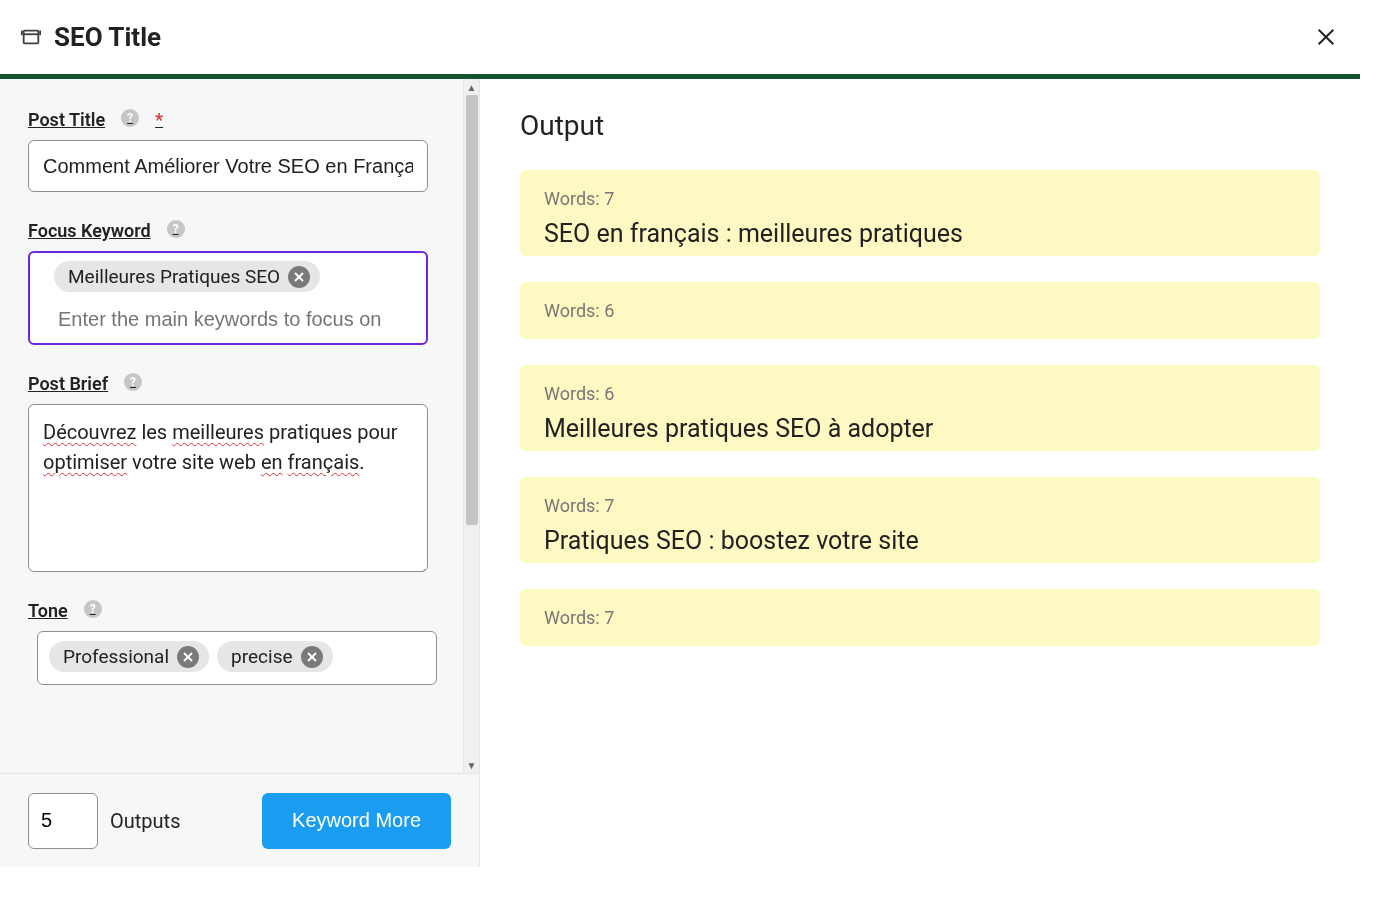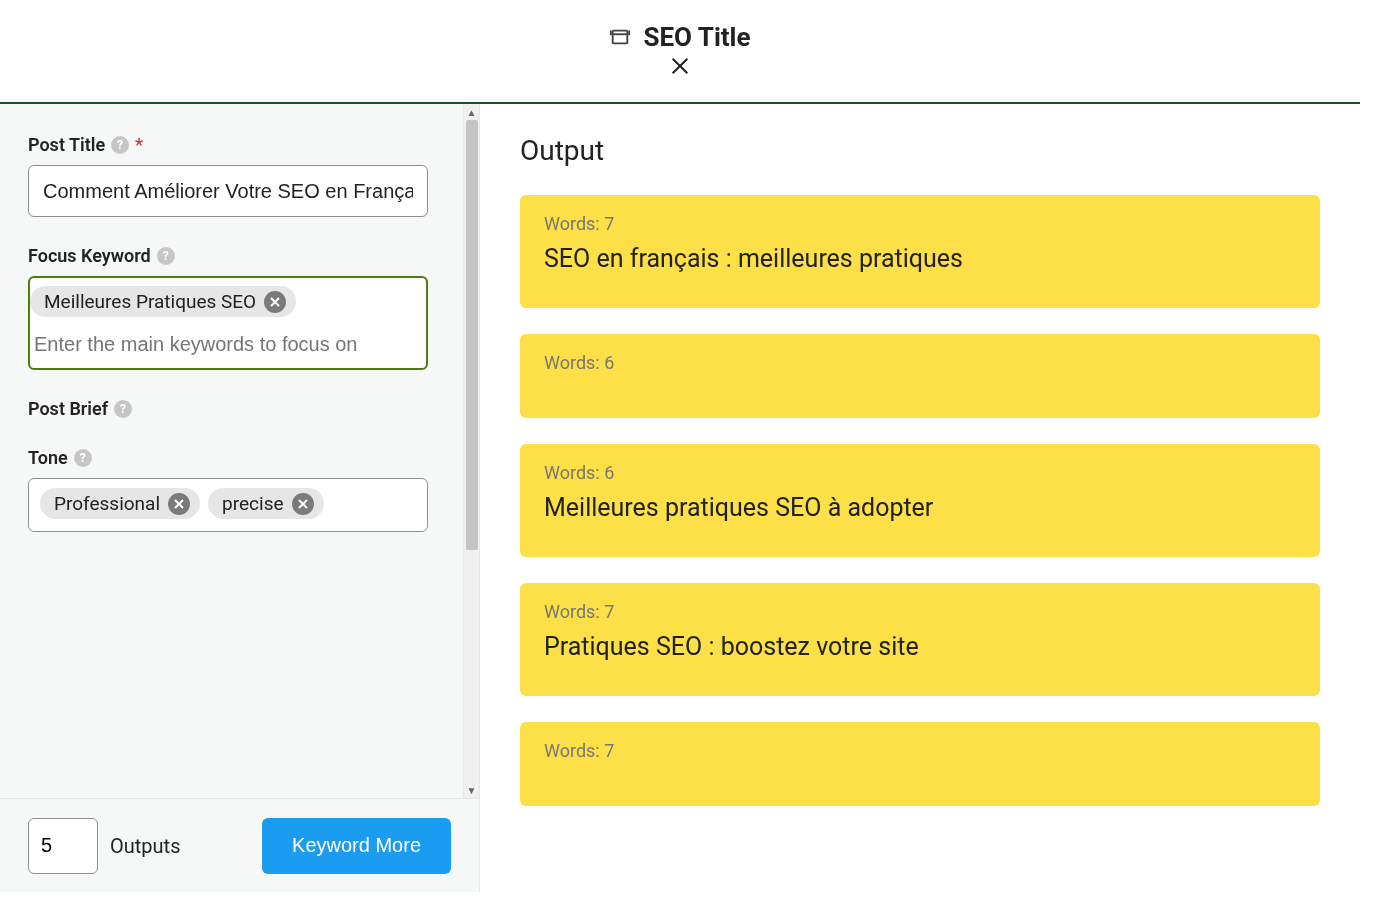--- a/index.html
+++ b/index.html
@@ -16,22 +16,21 @@
     height: 860px;
     margin: 0 0 0 0;
     background: #fff;
     position: relative;
   }
   .modal-header {
     display: flex;
     align-items: center;
     justify-content: space-between;
     padding: 22px 20px 22px 20px;
-    border-bottom: 2px solid #14532d;
-    flex-direction: column;
+    border-bottom: 5px solid #14532d;
   }
   .modal-title-wrap {
     display: flex;
     align-items: center;
     gap: 12px;
   }
   .modal-title {
     font-size: 26px;
     font-weight: 700;
     color: #222;
@@ -96,26 +95,26 @@
     left: 2px;
     width: 12px;
     background: #c4c4c4;
     border-radius: 2px;
     top: 16px;
     height: 430px;
   }
   .field { margin-bottom: 28px; }
   .field-label {
     display: flex;
-    align-items: center;
-    gap: 6px;
+    gap: 16px;
     font-size: 18px;
     font-weight: 600;
     margin-bottom: 10px;
     color: #222;
+    text-decoration: underline;
   }
   .help-icon {
     width: 18px;
     height: 18px;
     border-radius: 50%;
     background: #c6c6c6;
     color: #fff;
     font-size: 12px;
     font-weight: 700;
     display: inline-flex;
@@ -130,33 +129,34 @@
     border-radius: 6px;
     padding: 0 14px;
     font-size: 20px;
     color: #222;
     background: #fff;
     outline: none;
   }
   .tag-input {
     width: 400px;
     min-height: 52px;
-    border: 2px solid #4d7c0f;
-    border-radius: 6px;
-    padding: 8px 0;
+    border: 2px solid #6d28d9;
+    border-radius: 6px;
+    padding: 8px 24px;
     background: #fff;
     display: flex;
     flex-wrap: wrap;
     gap: 8px;
     align-items: flex-start;
   }
   .tag-input.no-focus {
     border: 1px solid #8f8f8f;
     padding: 9px 11px;
     min-height: 54px;
+    margin-left: 9px;
   }
   .tag-chip {
     display: inline-flex;
     align-items: center;
     gap: 8px;
     background: #e6e6e6;
     border-radius: 20px;
     padding: 4px 10px 4px 14px;
     font-size: 19px;
     color: #222;
@@ -248,23 +248,23 @@
     flex: 1;
     padding: 30px 40px 30px 40px;
     overflow: auto;
   }
   .output-heading {
     font-size: 28px;
     font-weight: 400;
     margin-bottom: 28px;
   }
   .output-card {
-    background: #fde047;
-    border-radius: 6px;
-    padding: 18px 24px 35px 24px;
+    background: #fef9c3;
+    border-radius: 6px;
+    padding: 18px 24px 8px 24px;
     margin-bottom: 26px;
   }
   .output-words {
     font-size: 18px;
     color: #777;
     margin-bottom: 10px;
   }
   .output-text {
     font-size: 25px;
     color: #222;
@@ -325,20 +325,29 @@
               </span>
               <input class="tag-placeholder-line" type="text" placeholder="Enter the main keywords to focus on" style="">
             </div>
           </div>
 
           <div class="field">
             <div class="field-label">
               <span>Post Brief</span>
               <span class="help-icon">?</span>
             </div>
+            <div class="brief-display" contenteditable="true" id="brief-display" style=""><span class="spellerr">Découvrez</span> les <span class="spellerr">meilleures</span> pratiques pour <span class="spellerr">optimiser</span> votre site web <span class="spellerr">en</span> <span class="spellerr">français</span>.
+              
+            <div class="resize-handle">
+                <svg width="12" height="12" viewBox="0 0 12 12" stroke="#888" stroke-width="1">
+                  <line x1="2" y1="12" x2="12" y2="2"></line>
+                    <line x1="6" y1="12" x2="12" y2="6"></line>
+                    <line x1="10" y1="12" x2="12" y2="10"></line>
+                </svg>
+              </div></div>
           </div>
 
           <div class="field" style="margin-bottom:10px">
             <div class="field-label">
               <span>Tone</span>
               <span class="help-icon">?</span>
             </div>
             <div class="tag-input no-focus">
               <span class="tag-chip">
                 <span>Professional</span>

